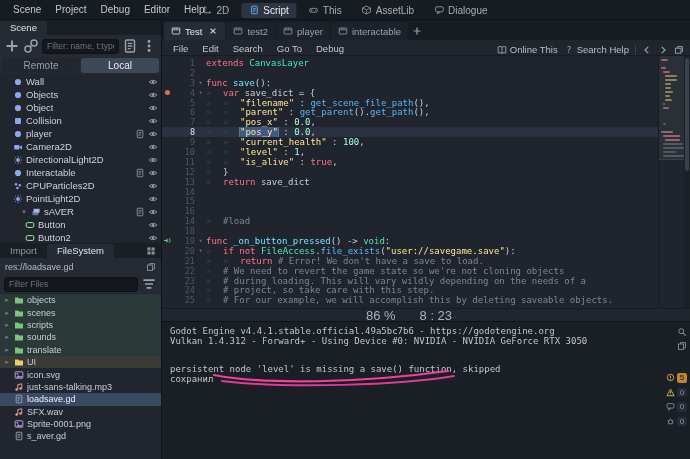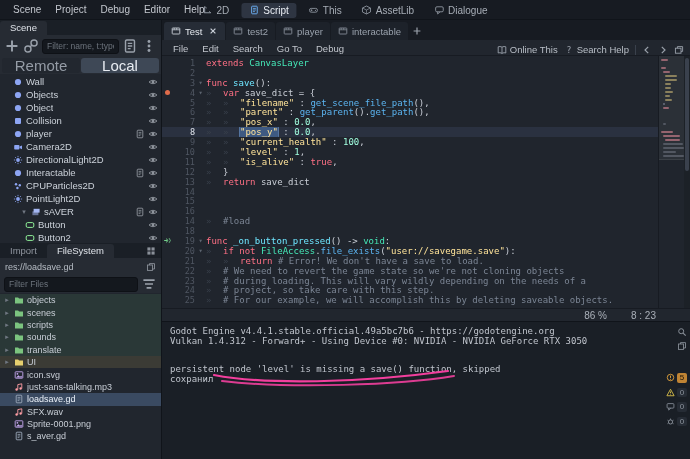--- a/index.html
+++ b/index.html
@@ -24,21 +24,21 @@
 .dock-tab.active{background:#262b33;color:#dfe3e9;border-radius:3px 3px 0 0}
 .dock-tabbar .spacer{flex:1}
 .dock-tabbar .tb-ic{color:#8a9099;margin:0 5px 2px 0}
 
 .scene-dock{display:flex;flex-direction:column;flex:none}
 .scene-toolbar{height:22px;display:flex;align-items:center;gap:3px;padding:0 4px;background:#262b33;flex:none}
 .tool-btn{width:16px;height:16px;display:flex;align-items:center;justify-content:center;color:#9aa1ab;border-radius:3px}
 .filter-input{flex:1;min-width:0;height:15px;background:#14181e;border:1px solid #0e1116;border-radius:3px;color:#9aa1ab;font-size:8.5px;padding:0 4px;font-family:"Liberation Sans",sans-serif}
 .filter-input::placeholder{color:#6c737c}
 .remote-local{height:17px;display:flex;gap:1px;padding:1px 2px;background:#262b33;flex:none}
-.seg-btn{flex:1;display:flex;align-items:center;justify-content:center;background:#22272f;color:#959ca6;border:none;font-size:15px;border-radius:3px;font-family:"Liberation Sans",sans-serif}
+.seg-btn{flex:1;display:flex;align-items:center;justify-content:center;background:#22272f;color:#959ca6;border:none;font-size:10px;border-radius:3px;font-family:"Liberation Sans",sans-serif}
 .seg-btn.active{background:#3e4856;color:#e8ecf2}
 .scene-tree{height:169px;overflow:hidden;background:#21262e;padding-top:1px;flex:none}
 .tree-row{height:13px;display:flex;align-items:center;gap:3px;padding-right:3px}
 .tree-row .caret{width:8px;text-align:center;color:#717883;font-size:7px;flex:none}
 .tree-row .label{font-size:9.5px;color:#ccd2da;white-space:nowrap;overflow:hidden}
 .tree-row .trail{margin-left:auto;display:flex;gap:3px;color:#8e949c}
 
 .fs-dock{flex:1;display:flex;flex-direction:column;min-height:0}
 .fs-path{height:17px;display:flex;align-items:center;gap:4px;padding:0 5px;background:#262b33;color:#b6bcc4;font-size:9px;flex:none}
 .fs-path .label{flex:1;white-space:nowrap;overflow:hidden}
@@ -82,21 +82,21 @@
 .tab{display:inline-block;width:17px;color:#39404b}
 .kw{color:#ff7085}.df{color:#c9ced6}.ty{color:#45e8b8}.fn{color:#5bb4f0}
 .fd{color:#6ee6ff}.st{color:#ffe49a}.nm{color:#a1ffe0}.cm{color:#7b8594}
 .sel{background:#3e5a82;border-radius:1px;box-shadow:0 0 0 1px #54749f}
 .minimap{width:26px;flex:none;background:#20252d;border-left:1px solid #171b22;position:relative;padding:3px 1px}
 .mini-view{position:absolute;left:0;top:0;width:100%;height:104px;background:rgba(255,255,255,0.05);border-bottom:1px solid rgba(255,255,255,0.08)}
 .mini-bar{height:2px;margin-bottom:2px;border-radius:1px;opacity:.9}
 .vscroll{width:6px;flex:none;background:#1c2127}
 .vscroll .grab{margin:2px 1px;height:45%;background:#3a414d;border-radius:2px}
 
-.code-status{height:13px;background:#21262e;display:flex;align-items:center;justify-content:flex-end;gap:24px;padding-right:34px;color:#aab0b9;font-size:10px;flex:none;border-top:1px solid #171b22}
+.code-status{height:13px;background:#21262e;display:flex;align-items:center;justify-content:center;gap:24px;padding-right:34px;color:#aab0b9;font-size:13px;flex:none;border-top:1px solid #171b22}
 
 .output-panel{flex:1;background:#1a1f26;position:relative;padding:5px 8px;font-family:"DejaVu Sans Mono",monospace;font-size:9px;line-height:9.6px;color:#c0c5cd;min-height:0;border-top:1px solid #10141a}
 .out-line{min-height:9.6px;white-space:pre;overflow:hidden}
 .scribble{position:absolute;left:48px;top:46px;pointer-events:none}
 .output-side{position:absolute;right:3px;top:5px;display:flex;flex-direction:column;align-items:flex-end;gap:4px}
 .side-ic{color:#868d96}
 .badge-row{display:flex;align-items:center;gap:2px}
 .badge-row .ic{width:9px;height:9px}
 .badge{min-width:10px;text-align:center;font-size:8px;border-radius:2px;padding:0 2px;background:#262c35;color:#8d949e;font-family:"Liberation Sans",sans-serif}
 .badge.accent{background:#c08434;color:#1d1408}

